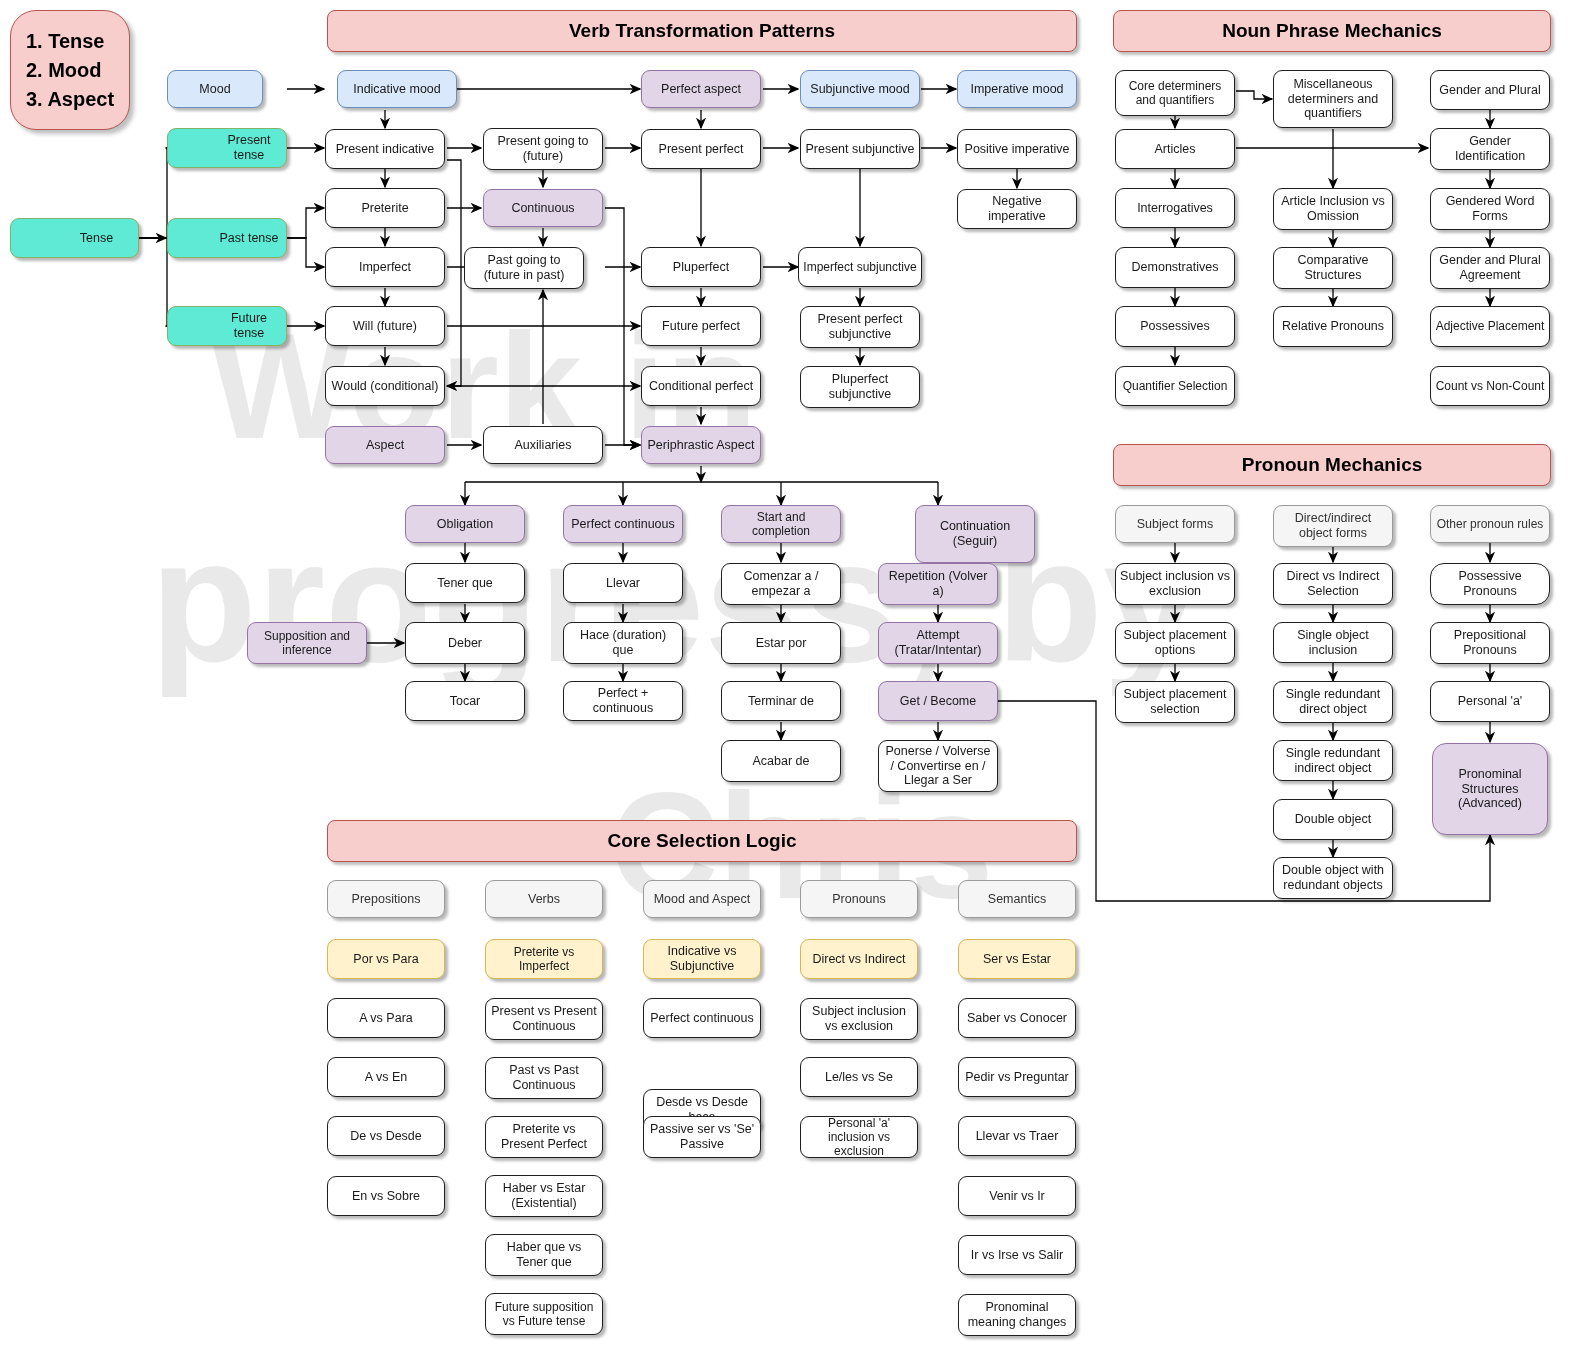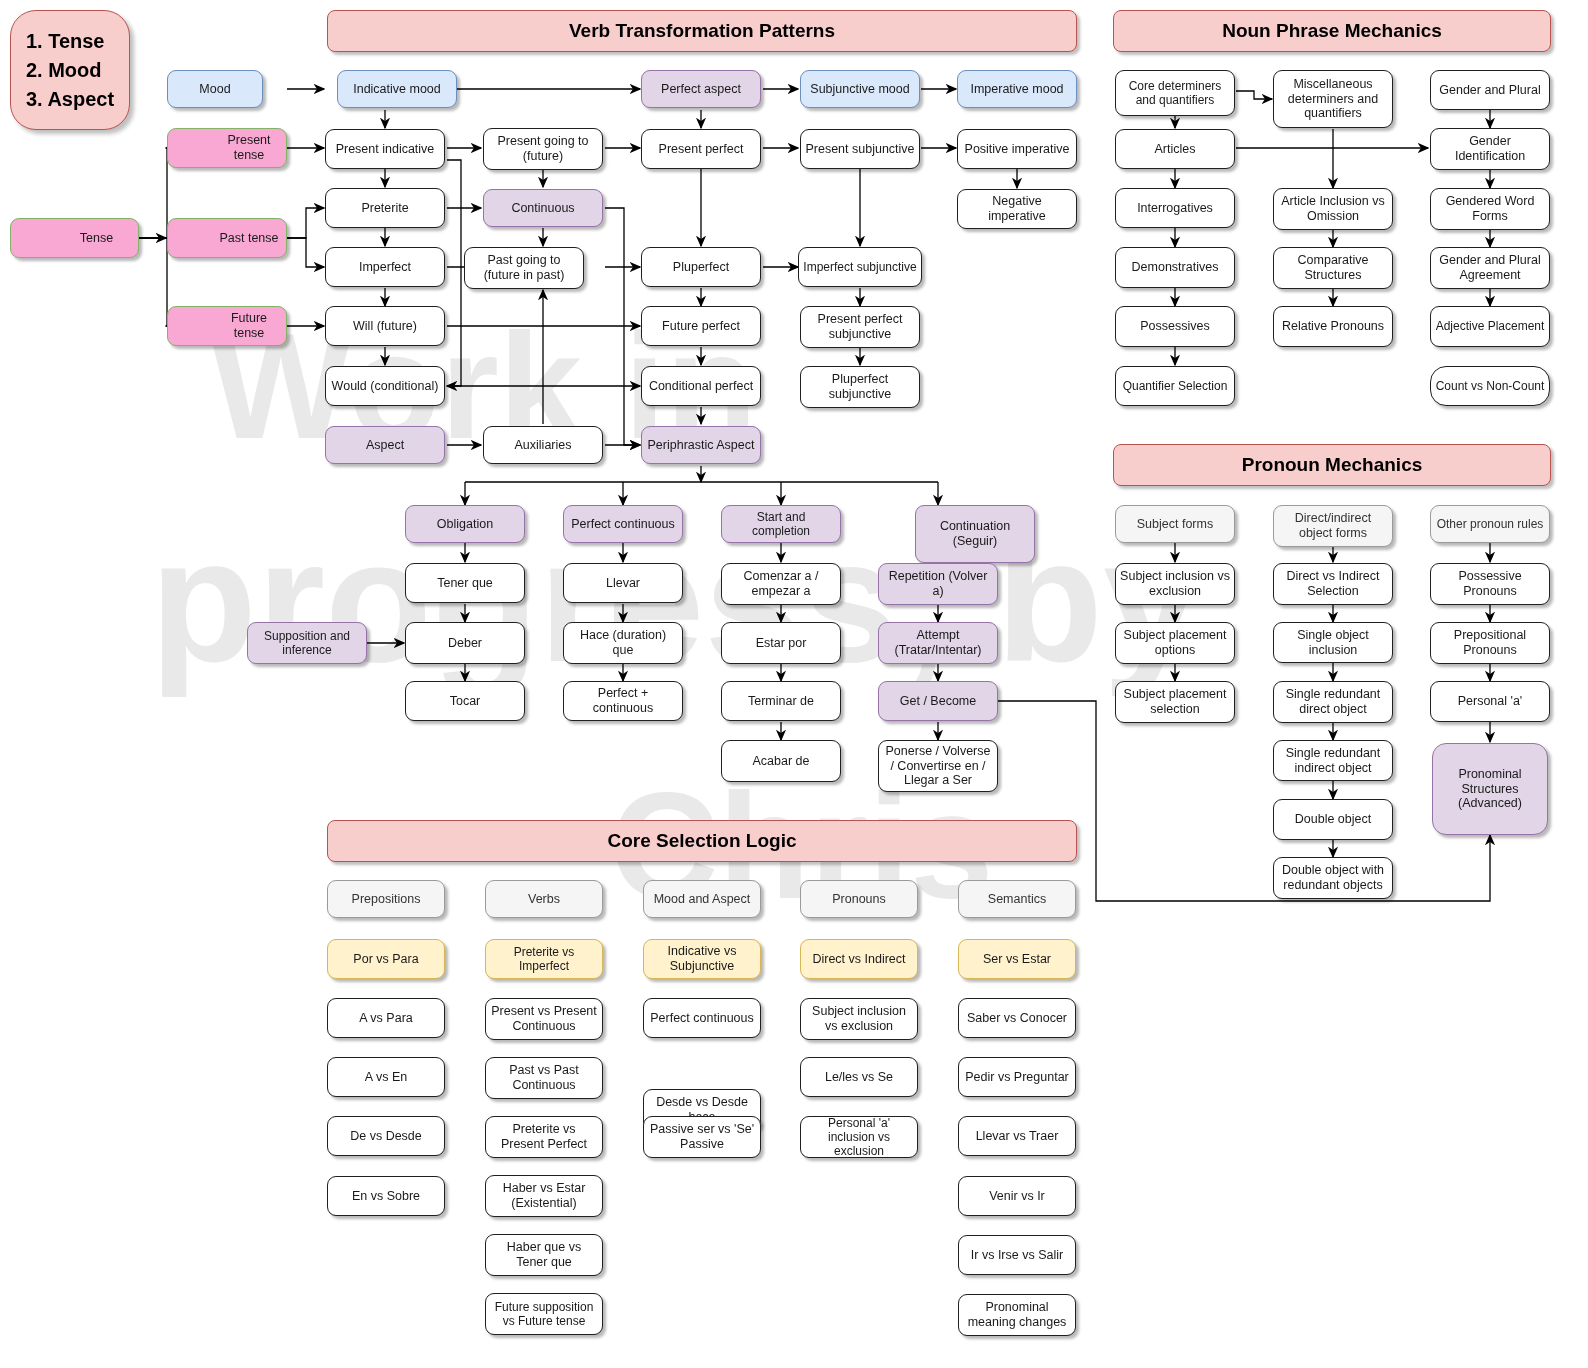--- a/index.html
+++ b/index.html
@@ -27,21 +27,21 @@
   
   .node{
     position:absolute;z-index:2;box-sizing:border-box;
     display:flex;align-items:center;justify-content:center;text-align:center;
     border:1px solid #1f1f1f;border-radius:9px;
     background:#ffffff;color:#1a1a1a;
     font-size:12.5px;line-height:1.18;
     padding:2px 4px;
     box-shadow:3px 3px 3px rgba(0,0,0,0.28);
   }
-  .green{background:#f9a8d4;border-color:#82b366;padding-left:48px;}
+  .green{background:#5eead4;border-color:#82b366;padding-left:48px;}
   .blue{background:#dae8fc;border-color:#6c8ebf;}
   .purple{background:#e1d5e7;border-color:#9673a6;}
   .yellow{background:#fff2cc;border-color:#d6b656;}
   .grey{background:#f5f5f5;border-color:#9a9a9a;color:#333333;}
 
   
   .banner{
     position:absolute;z-index:2;box-sizing:border-box;
     display:flex;align-items:center;justify-content:center;text-align:center;
     background:#f8cecc;border:1px solid #b85450;border-radius:8px;
@@ -292,37 +292,37 @@
   <div class="node" style="left:1273px;top:70px;width:120px;height:58px;">Miscellaneous determiners and quantifiers</div>
   <div class="node" style="left:1273px;top:188px;width:120px;height:42px;">Article Inclusion vs Omission</div>
   <div class="node" style="left:1273px;top:247px;width:120px;height:42px;">Comparative Structures</div>
   <div class="node" style="left:1273px;top:306px;width:120px;height:41px;">Relative Pronouns</div>
 
   <div class="node" style="left:1430px;top:70px;width:120px;height:40px;">Gender and Plural</div>
   <div class="node" style="left:1430px;top:128px;width:120px;height:42px;">Gender Identification</div>
   <div class="node" style="left:1430px;top:188px;width:120px;height:42px;">Gendered Word Forms</div>
   <div class="node" style="left:1430px;top:247px;width:120px;height:42px;">Gender and Plural Agreement</div>
   <div class="node" style="left:1430px;top:306px;width:120px;height:41px;font-size:12px;">Adjective Placement</div>
-  <div class="node" style="left:1430px;top:366px;width:120px;height:40px;font-size:12px;border-radius:16px;">Count vs Non-Count</div>
+  <div class="node" style="left:1430px;top:366px;width:120px;height:40px;font-size:12px;">Count vs Non-Count</div>
 
   <div class="node grey" style="left:1115px;top:505px;width:120px;height:38px;">Subject forms</div>
   <div class="node" style="left:1115px;top:563px;width:120px;height:42px;">Subject inclusion vs exclusion</div>
   <div class="node" style="left:1115px;top:622px;width:120px;height:42px;">Subject placement options</div>
   <div class="node" style="left:1115px;top:681px;width:120px;height:42px;">Subject placement selection</div>
 
   <div class="node grey" style="left:1273px;top:505px;width:120px;height:42px;">Direct/indirect object forms</div>
   <div class="node" style="left:1273px;top:563px;width:120px;height:42px;">Direct vs Indirect Selection</div>
   <div class="node" style="left:1273px;top:622px;width:120px;height:41px;">Single object inclusion</div>
   <div class="node" style="left:1273px;top:681px;width:120px;height:42px;">Single redundant direct object</div>
   <div class="node" style="left:1273px;top:740px;width:120px;height:41px;">Single redundant indirect object</div>
   <div class="node" style="left:1273px;top:799px;width:120px;height:41px;">Double object</div>
   <div class="node" style="left:1273px;top:857px;width:120px;height:42px;">Double object with redundant objects</div>
 
   <div class="node grey" style="left:1430px;top:505px;width:120px;height:38px;font-size:12px;">Other pronoun rules</div>
-  <div class="node" style="left:1430px;top:563px;width:120px;height:42px;">Possessive Pronouns</div>
+  <div class="node" style="left:1430px;top:563px;width:120px;height:42px;border-radius:14px;">Possessive Pronouns</div>
   <div class="node" style="left:1430px;top:622px;width:120px;height:42px;">Prepositional Pronouns</div>
   <div class="node" style="left:1430px;top:681px;width:120px;height:41px;">Personal 'a'</div>
   <div class="node purple sq" style="left:1432px;top:743px;width:116px;height:92px;">Pronominal Structures (Advanced)</div>
 
   <div class="node grey" style="left:327px;top:880px;width:118px;height:38px;">Prepositions</div>
   <div class="node yellow" style="left:327px;top:939px;width:118px;height:40px;">Por vs Para</div>
   <div class="node" style="left:327px;top:998px;width:118px;height:40px;">A vs Para</div>
   <div class="node" style="left:327px;top:1057px;width:118px;height:40px;">A vs En</div>
   <div class="node" style="left:327px;top:1116px;width:118px;height:40px;">De vs Desde</div>
   <div class="node" style="left:327px;top:1176px;width:118px;height:40px;">En vs Sobre</div>

